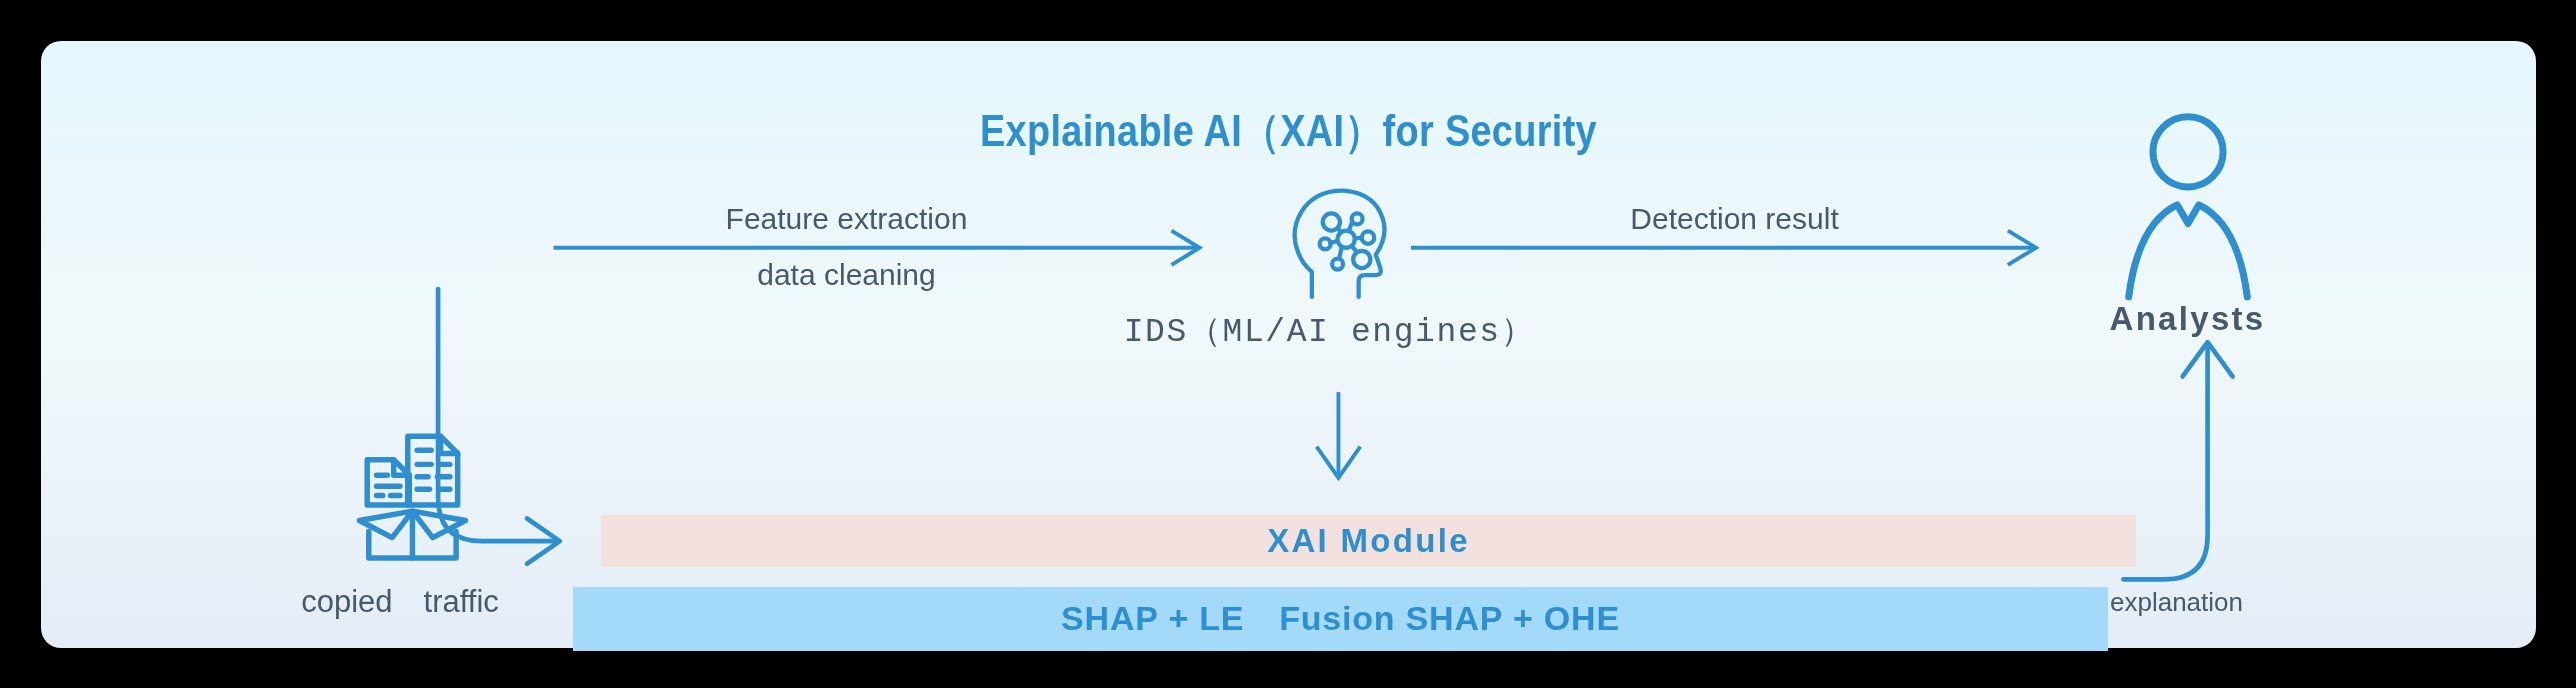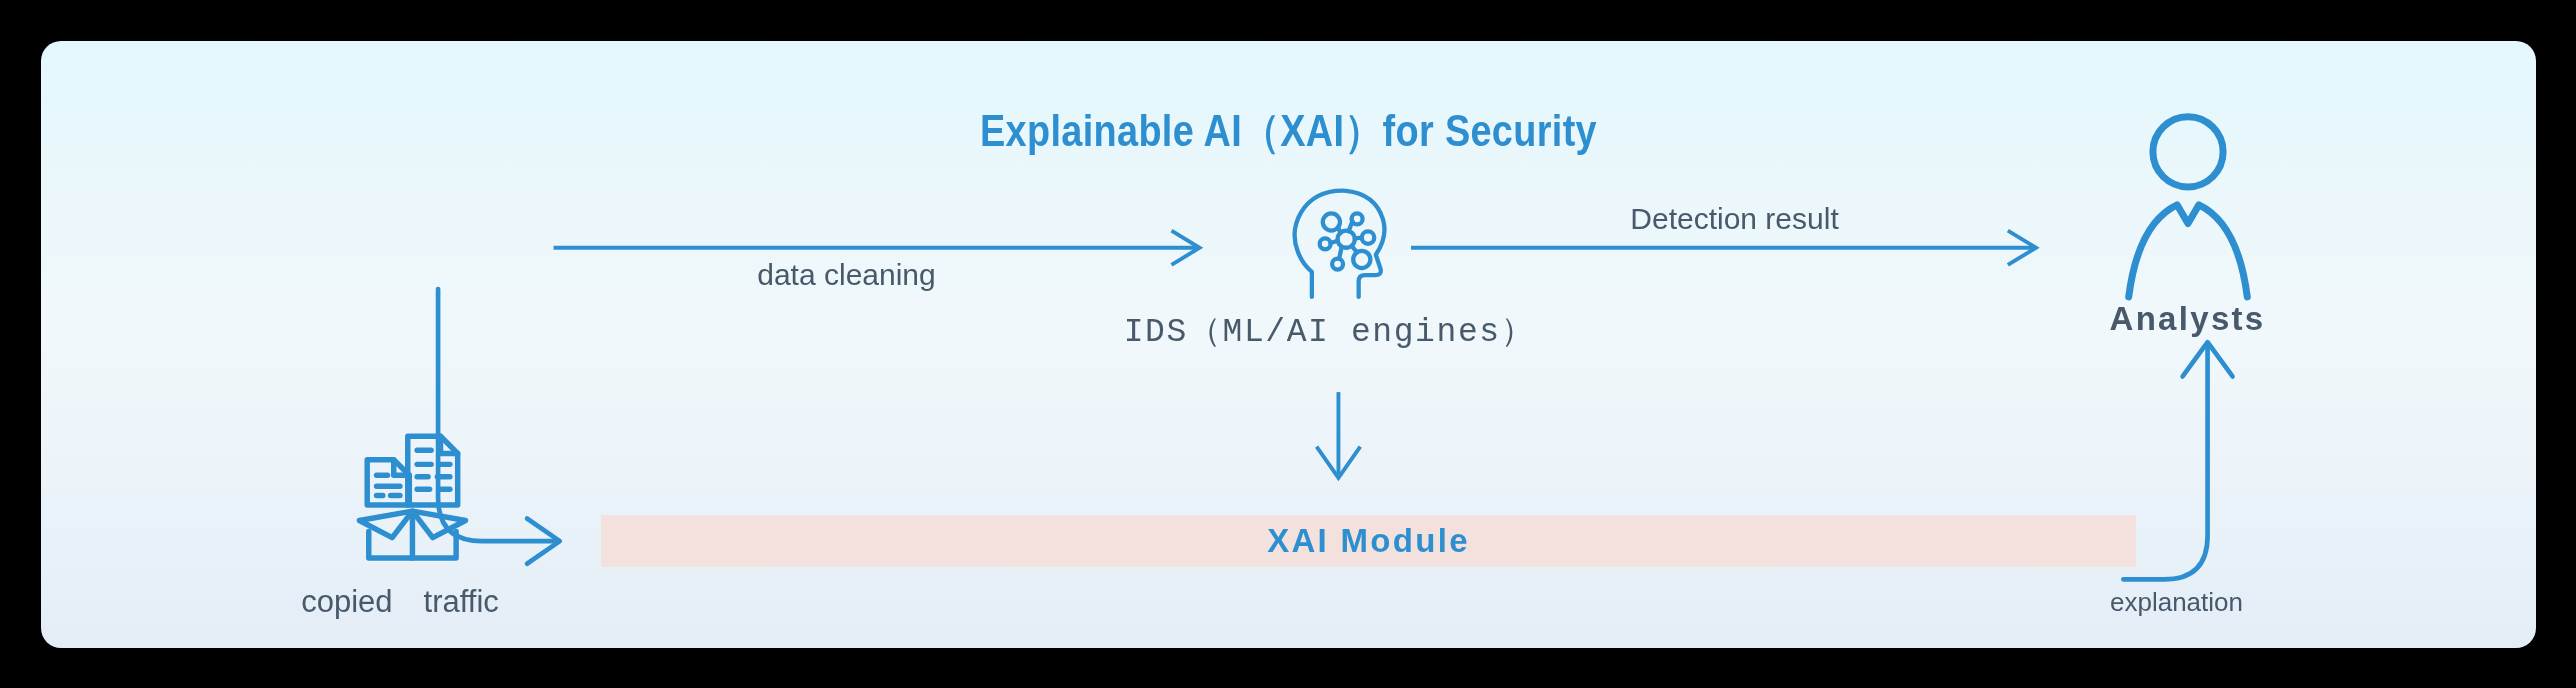--- a/index.html
+++ b/index.html
@@ -45,29 +45,33 @@
   .ic{position:absolute;}
 </style>
 </head>
 <body>
 
 <div id="stage">
   <div id="panel">
 
     <div class="txt" id="title">Explainable AI（XAI）for Security</div>
 
+    <div class="txt dark" id="featureExtraction">Feature extraction</div>
     <div class="txt dark" id="dataCleaning">data cleaning</div>
     <div class="txt dark" id="detectionResult">Detection result</div>
     <div class="txt dark" id="idsLabel">IDS（ML/AI engines）</div>
     <div class="txt dark" id="analystsLabel">Analysts</div>
     <div class="txt dark" id="copiedTraffic">copied　traffic</div>
     <div class="txt dark" id="explanationLabel">explanation</div>
 
     <div class="bar" id="xaiBar">
       <span>XAI Module</span>
+    </div>
+    <div class="bar" id="shapBar">
+      <span>SHAP + LE　Fusion SHAP + OHE</span>
     </div>
 
     <svg width="2495" height="607" viewBox="0 0 3196 778">
       <g stroke="#2e8fd0" stroke-width="5" fill="none" stroke-linecap="butt" stroke-linejoin="miter">
 
         <g>
           <line x1="656" y1="265" x2="1480" y2="265"></line>
           <polyline points="1448,243 1484,265 1448,287" stroke-width="5"></polyline>
         </g>
 

